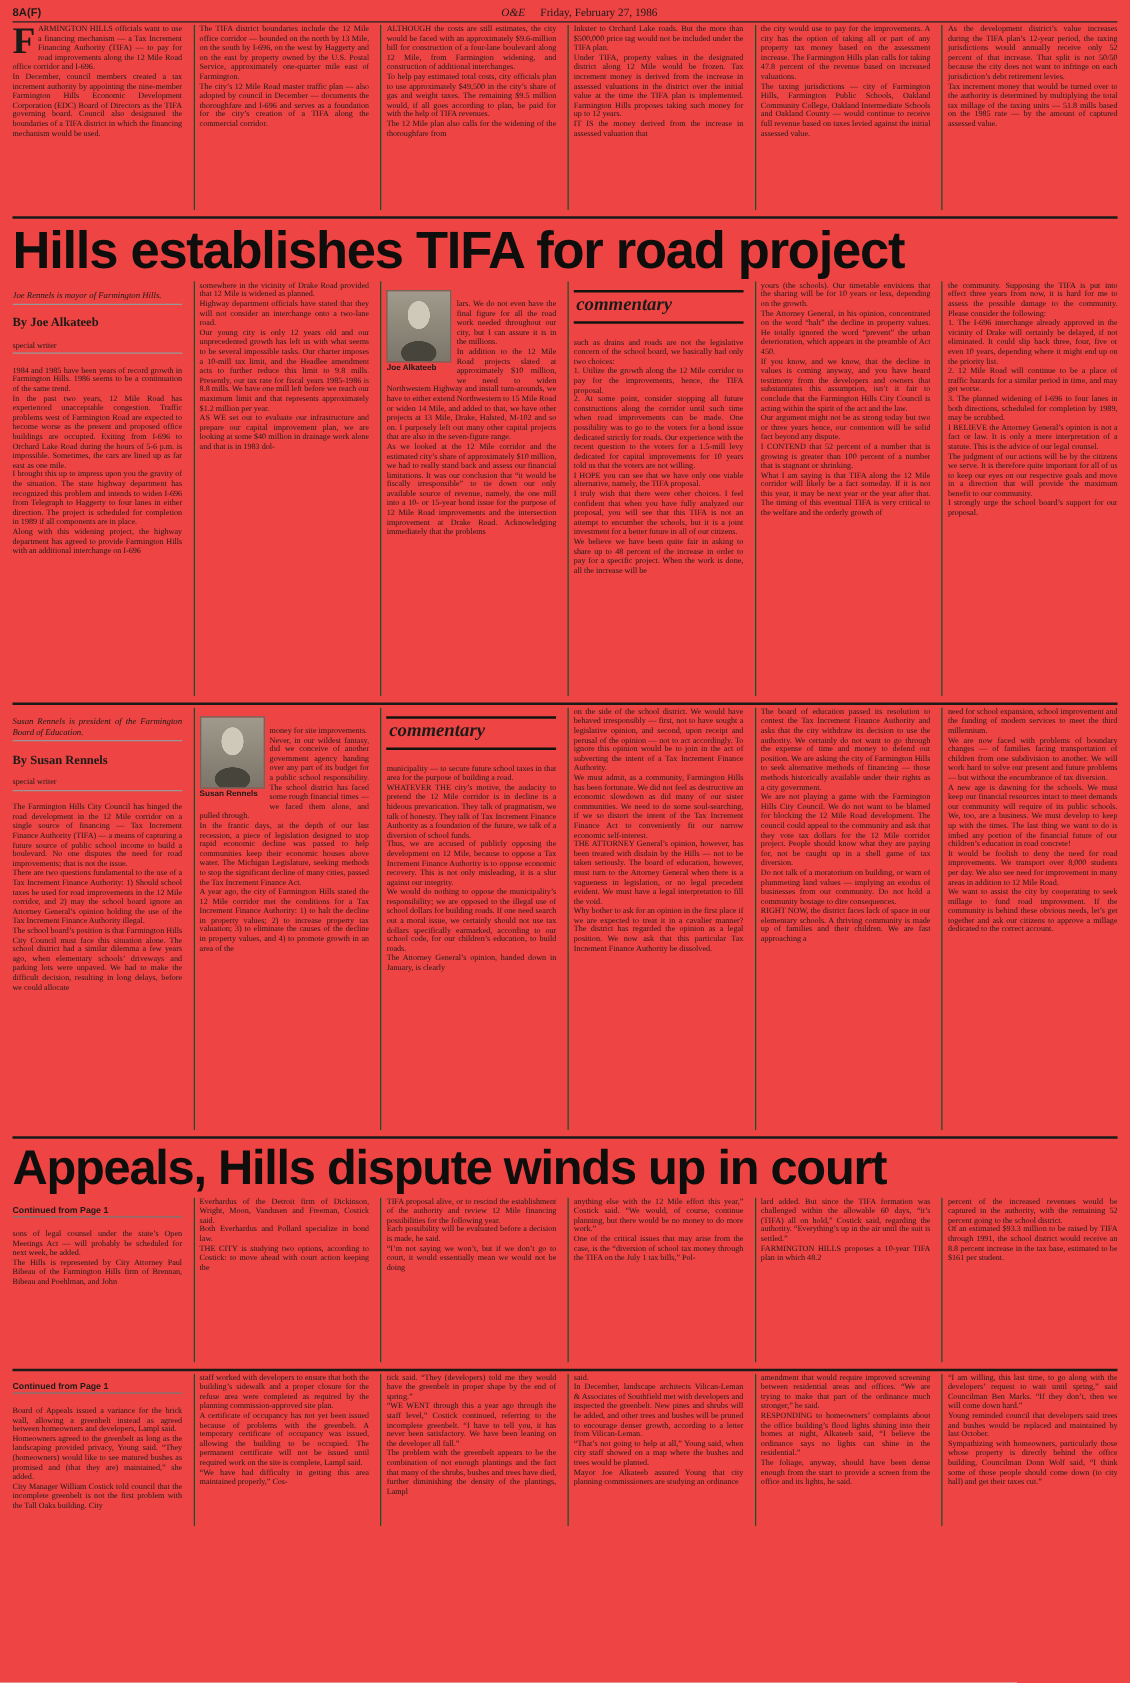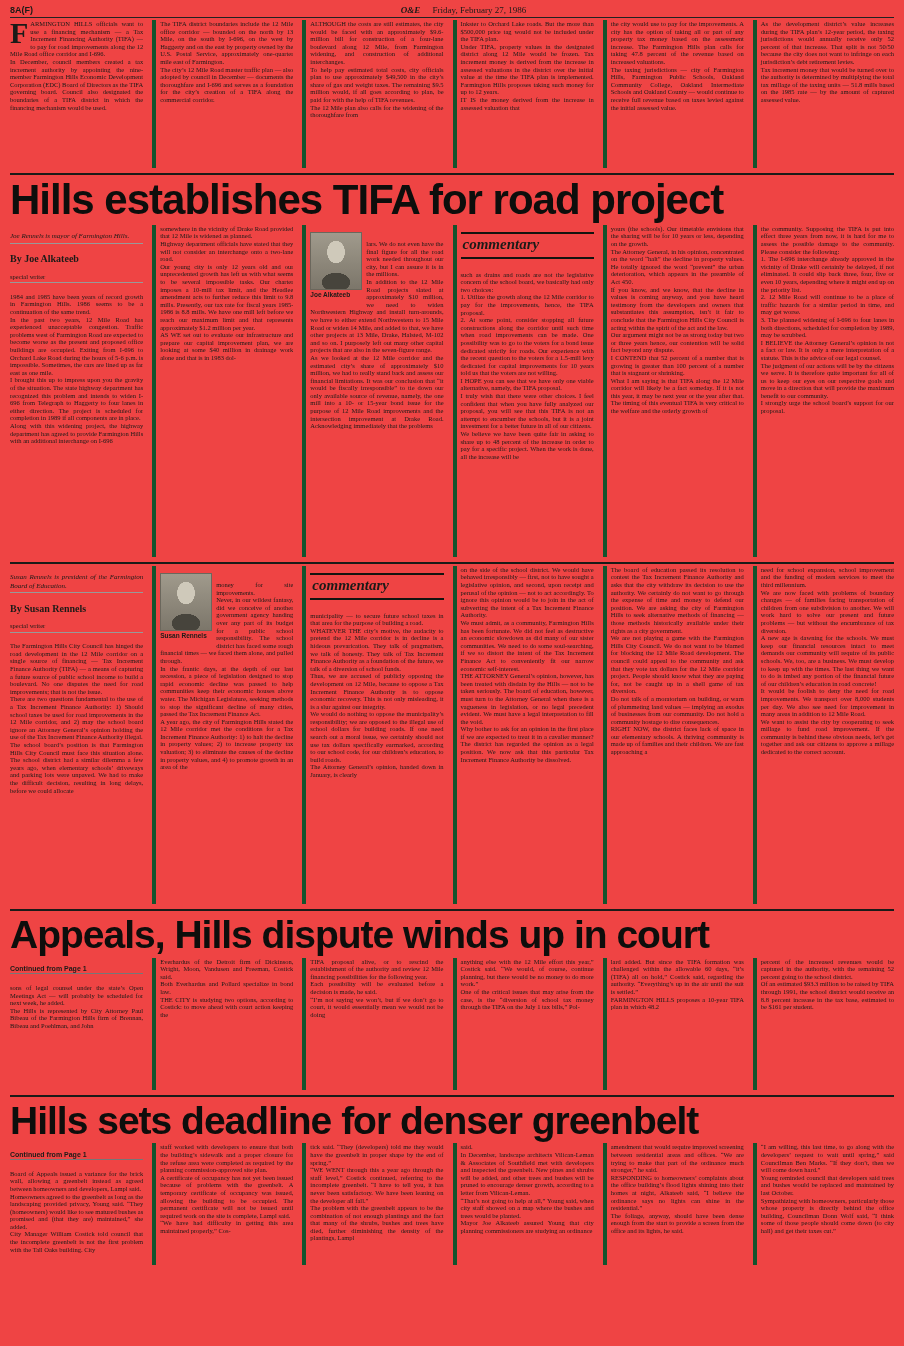--- a/index.html
+++ b/index.html
@@ -7,30 +7,30 @@
   .page {
     width:904px; height:1346px; margin:0 auto; overflow:hidden;
     background:#ef4444; color:#1b1b18;
     font-family:"Liberation Serif", serif;
     padding:5px 10px 0 10px; position:relative;
   }
   
   .masthead { display:flex; align-items:baseline; font-size:9px; border-bottom:1.5px solid #222; padding-bottom:2px; }
   .masthead .pageno { font-weight:bold; font-family:"Liberation Sans",sans-serif; }
   .masthead .center { flex:1; text-align:center; }
-  .masthead .paper { font-weight:bold; font-style:italic; margin-right:10px; }
+  .masthead .paper { font-weight:normal; font-style:italic; margin-right:10px; }
   
   h1 { font-family:"Liberation Sans","DejaVu Sans",sans-serif; font-weight:800; color:#0e0e0c; letter-spacing:-1px; line-height:1.02; margin:4px 0 3px 0; white-space:nowrap; }
   .h-xl { font-size:46px; }
   .h-lg { font-size:42px; }
   .h-md { font-size:39px; }
   
   .cols { display:flex; gap:9px; overflow:hidden; margin-top:2px; }
   .col { flex:1 1 0; min-width:0; font-size:6.5px; line-height:1.17; text-align:justify; white-space:pre-line; overflow:hidden; }
-  .col + .col { border-left:4px solid #14532d; padding-left:4px; }
+  .col + .col { border-left:1px solid #14532d; padding-left:4px; }
   .h150{height:148px} .h330{height:332px} .h332{height:338px} .h132{height:132px} .h118{height:122px}
   .divider { border:none; border-top:2.5px solid #1b1b18; margin:5px 0 0 0; }
   
   .dropcap { float:left; font-size:30px; line-height:0.82; font-weight:bold; padding:1px 2px 0 0; font-family:"Liberation Serif",serif; }
   
   .intro { font-style:italic; font-size:7px; line-height:1.2; border-bottom:1px solid #999; padding-bottom:2px; margin-bottom:2px; white-space:normal; }
   .by { font-weight:bold; font-size:10px; white-space:normal; }
   .role { font-size:6.5px; border-bottom:1px solid #999; padding-bottom:2px; margin-bottom:2px; white-space:normal; }
   .contfrom { font-weight:bold; font-size:7px; border-bottom:1px solid #777; margin-bottom:2px; white-space:normal; font-family:"Liberation Sans",sans-serif;}
   
@@ -201,21 +201,20 @@
       <div class="col">lard added. But since the TIFA formation was challenged within the allowable 60 days, “it’s (TIFA) all on hold,” Costick said, regarding the authority. “Everything’s up in the air until the suit is settled.”
 FARMINGTON HILLS proposes a 10-year TIFA plan in which 48.2</div>
       <div class="col">percent of the increased revenues would be captured in the authority, with the remaining 52 percent going to the school district.
 Of an estimated $93.3 million to be raised by TIFA through 1991, the school district would receive an 8.8 percent increase in the tax base, estimated to be $161 per student.</div>
     </div>
   </section>
 
   <hr class="divider">
 
   <section>
-    <h1 class="h-md">Hills sets deadline for denser greenbelt</h1>
     <div class="cols h118">
       <div class="col">
         <p class="contfrom">Continued from Page 1</p>
         <div>Board of Appeals issued a variance for the brick wall, allowing a greenbelt instead as agreed between homeowners and developers, Lampl said.
 Homeowners agreed to the greenbelt as long as the landscaping provided privacy, Young said. “They (homeowners) would like to see matured bushes as promised and (that they are) maintained,” she added.
 City Manager William Costick told council that the incomplete greenbelt is not the first problem with the Tall Oaks building. City</div>
       </div>
       <div class="col">staff worked with developers to ensure that both the building’s sidewalk and a proper closure for the refuse area were completed as required by the planning commission-approved site plan.
 A certificate of occupancy has not yet been issued because of problems with the greenbelt. A temporary certificate of occupancy was issued, allowing the building to be occupied. The permanent certificate will not be issued until required work on the site is complete, Lampl said.
 “We have had difficulty in getting this area maintained properly,” Cos-</div>

